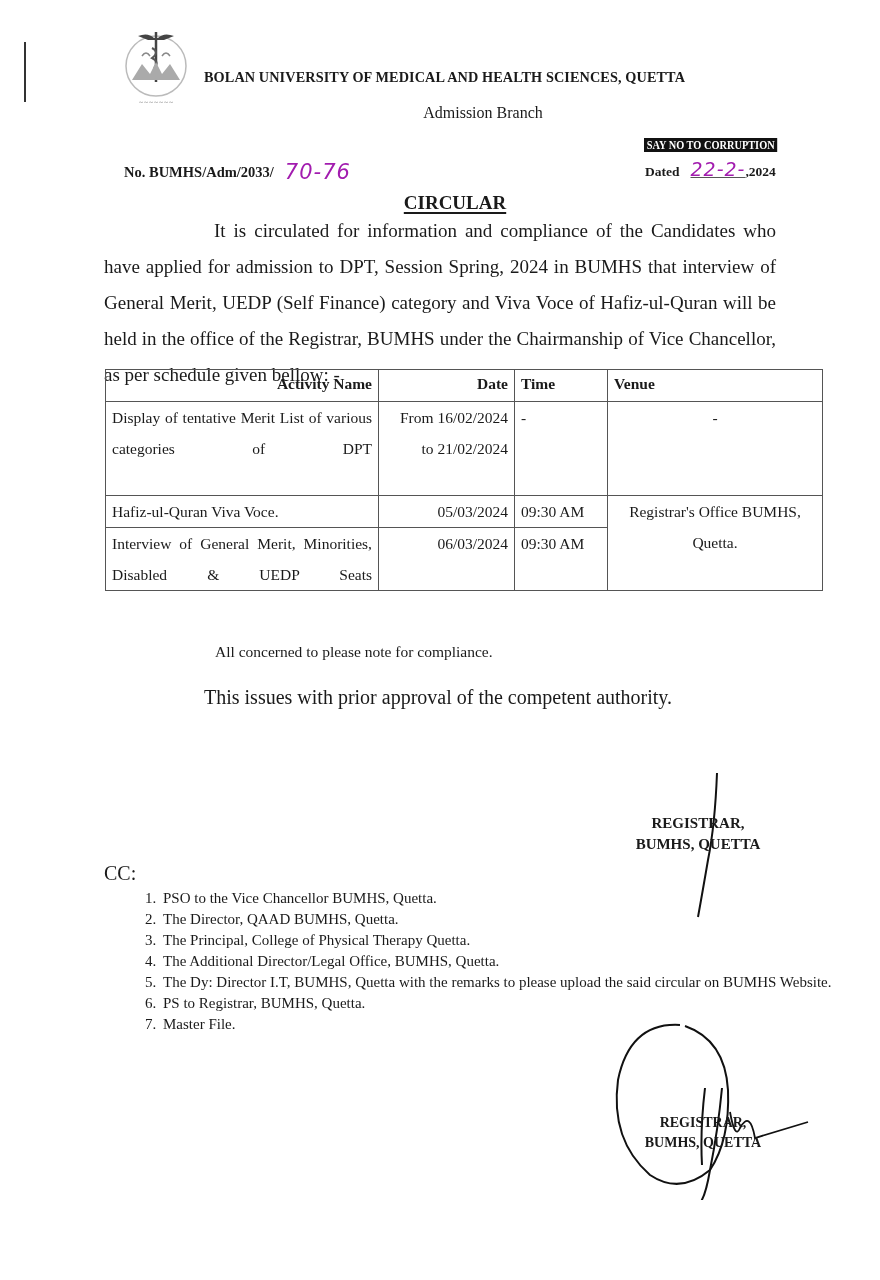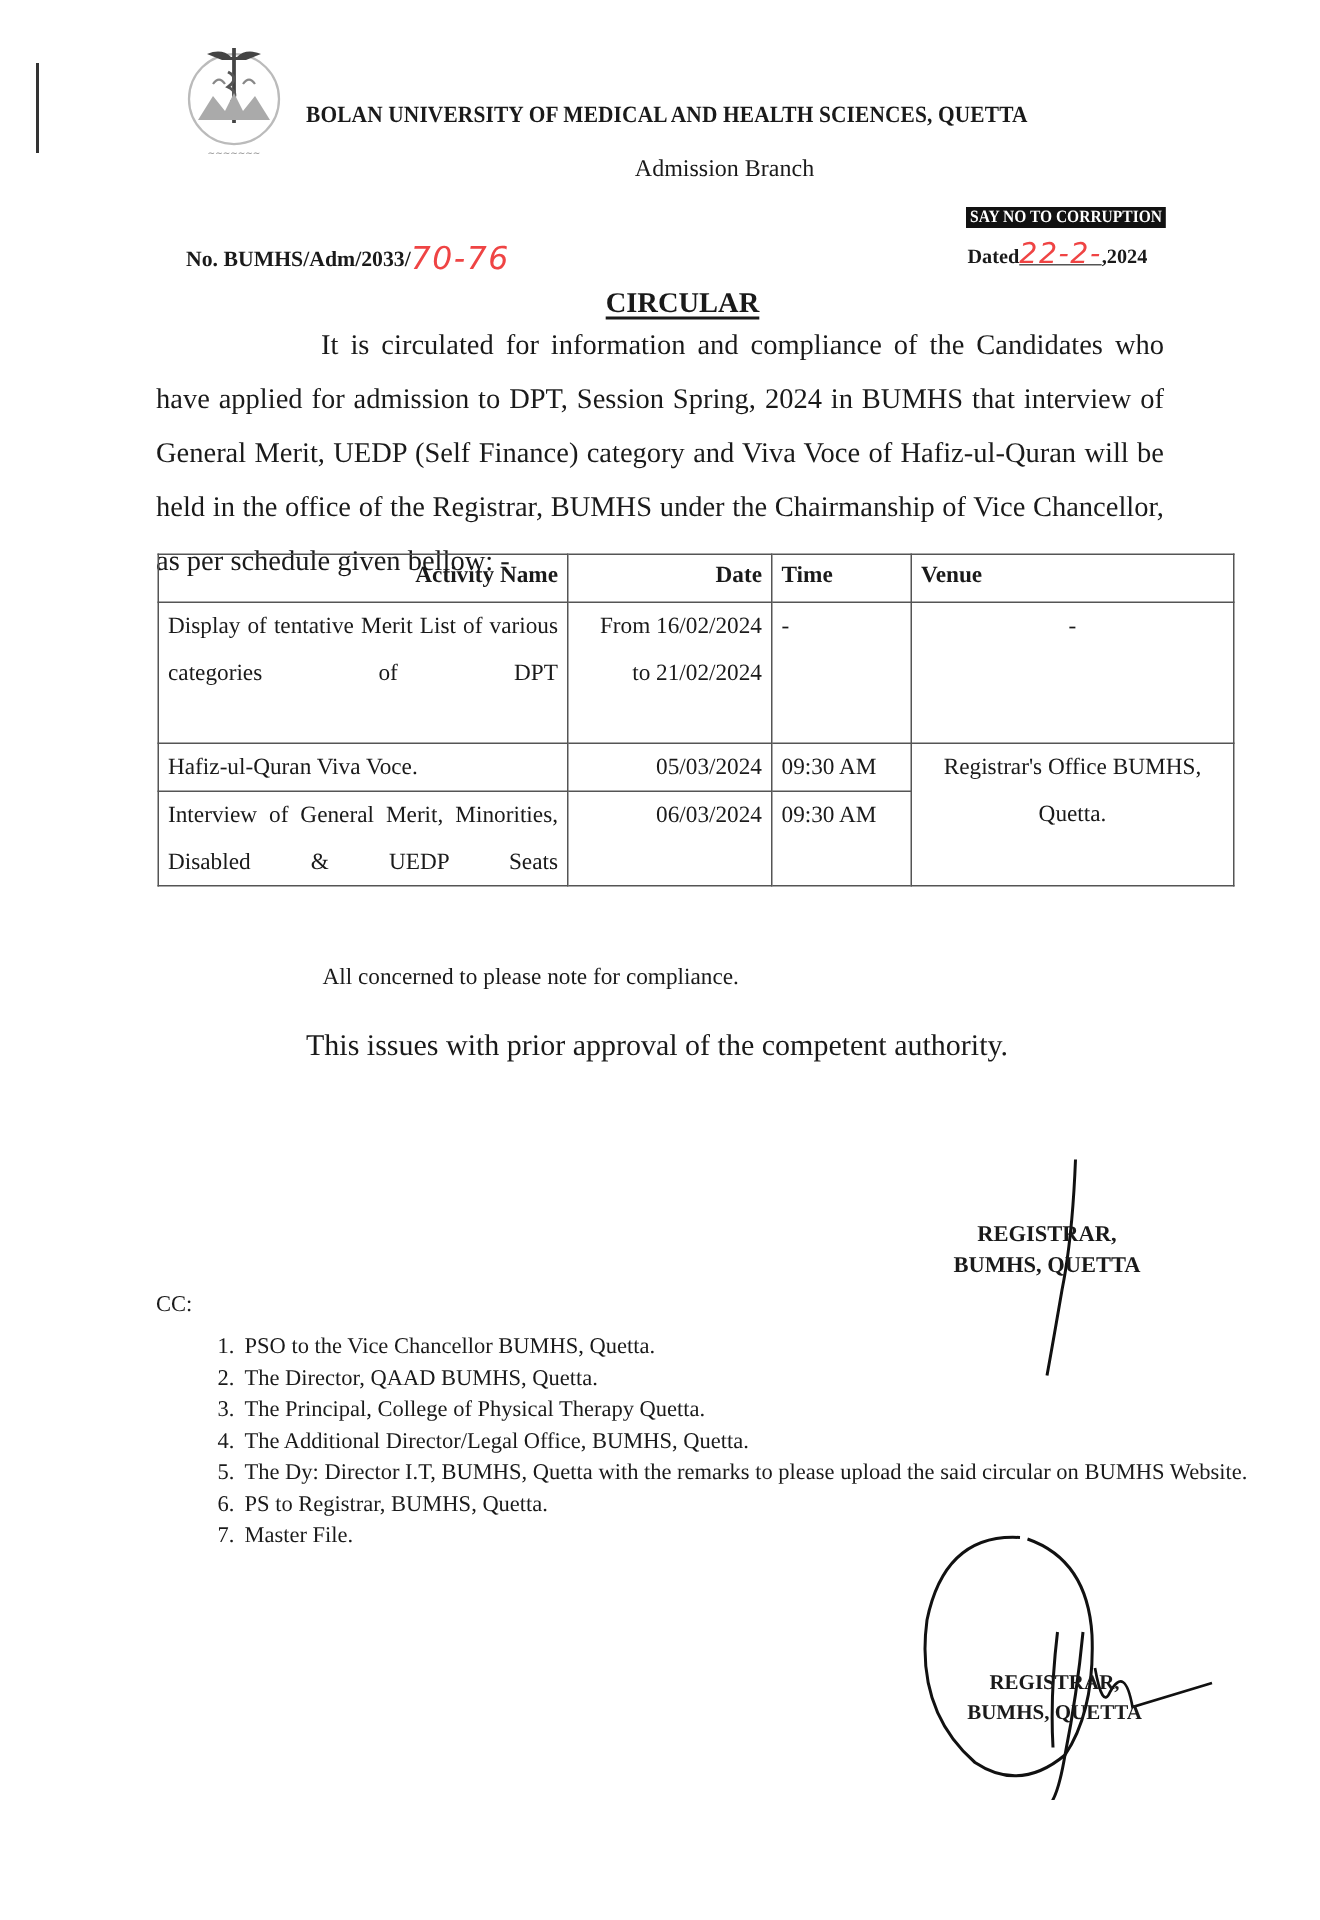--- a/index.html
+++ b/index.html
@@ -10,21 +10,21 @@
     }
     .abs { position: absolute; }
     .margin-mark { left: 24px; top: 42px; width: 2px; height: 60px; background: #333; }
     .logo { left: 118px; top: 22px; width: 76px; height: 86px; }
     .uni-name {
       left: 204px; top: 68px; font-size: 15.5px; font-weight: bold; letter-spacing: 0.1px;
       transform: scaleX(0.92); transform-origin: left top; white-space: nowrap;
     }
     .branch { left: 0; width: 966px; top: 104px; text-align: center; font-size: 16px; }
     .ref-no { left: 124px; top: 158px; font-size: 14.5px; font-weight: bold; white-space: nowrap; }
-    .hand { font-family: "DejaVu Sans", sans-serif; color: #ef4444; font-weight: normal; font-style: italic; font-size: 21px; letter-spacing: 1px; }
+    .hand { font-family: "DejaVu Sans", sans-serif; color: #a21caf; font-weight: normal; font-style: italic; font-size: 21px; letter-spacing: 1px; margin-left: 11px; }
     .ref-no .hand { position: relative; top: 2px; }
     .corruption {
       left: 644px; top: 138px; background: #111; color: #fff;
       font-size: 11.5px; font-weight: bold; padding: 0 3px; line-height: 14px;
       transform: scaleX(0.9); transform-origin: left top; white-space: nowrap;
     }
     .dated { left: 645px; top: 158px; font-size: 13.5px; font-weight: bold; white-space: nowrap; }
     .dated .hand { font-size: 19px; text-decoration: underline; text-decoration-color: #555; text-decoration-thickness: 1px; }
     .circular-title {
       left: 0; width: 910px; top: 192px; text-align: center; font-size: 19px; font-weight: bold;
@@ -47,21 +47,21 @@
     .c-time { width: 80px; text-align: left; }
     .c-venue { text-align: center; }
     th.c-act { text-align: right; padding-right: 22px; }
     th.c-date { text-align: right; padding-left: 20px; }
     th.c-venue { text-align: left; padding-left: 8px; }
     td.justify { text-align: justify; text-align-last: justify; }
     .note1 { left: 215px; top: 643px; font-size: 15.5px; }
     .note2 { left: 204px; top: 686px; font-size: 20px; }
     .sig-block { left: 612px; top: 813px; width: 172px; text-align: center; font-size: 15px; font-weight: bold; line-height: 21px; }
     .sig-svg { left: 580px; top: 765px; width: 240px; height: 170px; }
-    .cc-label { left: 104px; top: 862px; font-size: 15px; }
+    .cc-label { left: 104px; top: 862px; font-size: 20px; }
     ol.cc-list {
       position: absolute; left: 104px; top: 888px; width: 710px; margin: 0;
       padding-left: 56px; font-size: 15px; line-height: 21px;
     }
     ol.cc-list li { padding-left: 3px; }
     .sig2-svg { left: 590px; top: 1000px; width: 240px; height: 200px; }
     .sig2-text { left: 620px; top: 1113px; width: 166px; text-align: center; font-size: 14px; font-weight: bold; line-height: 20px; }
   </style>
 </head>
 <body>

